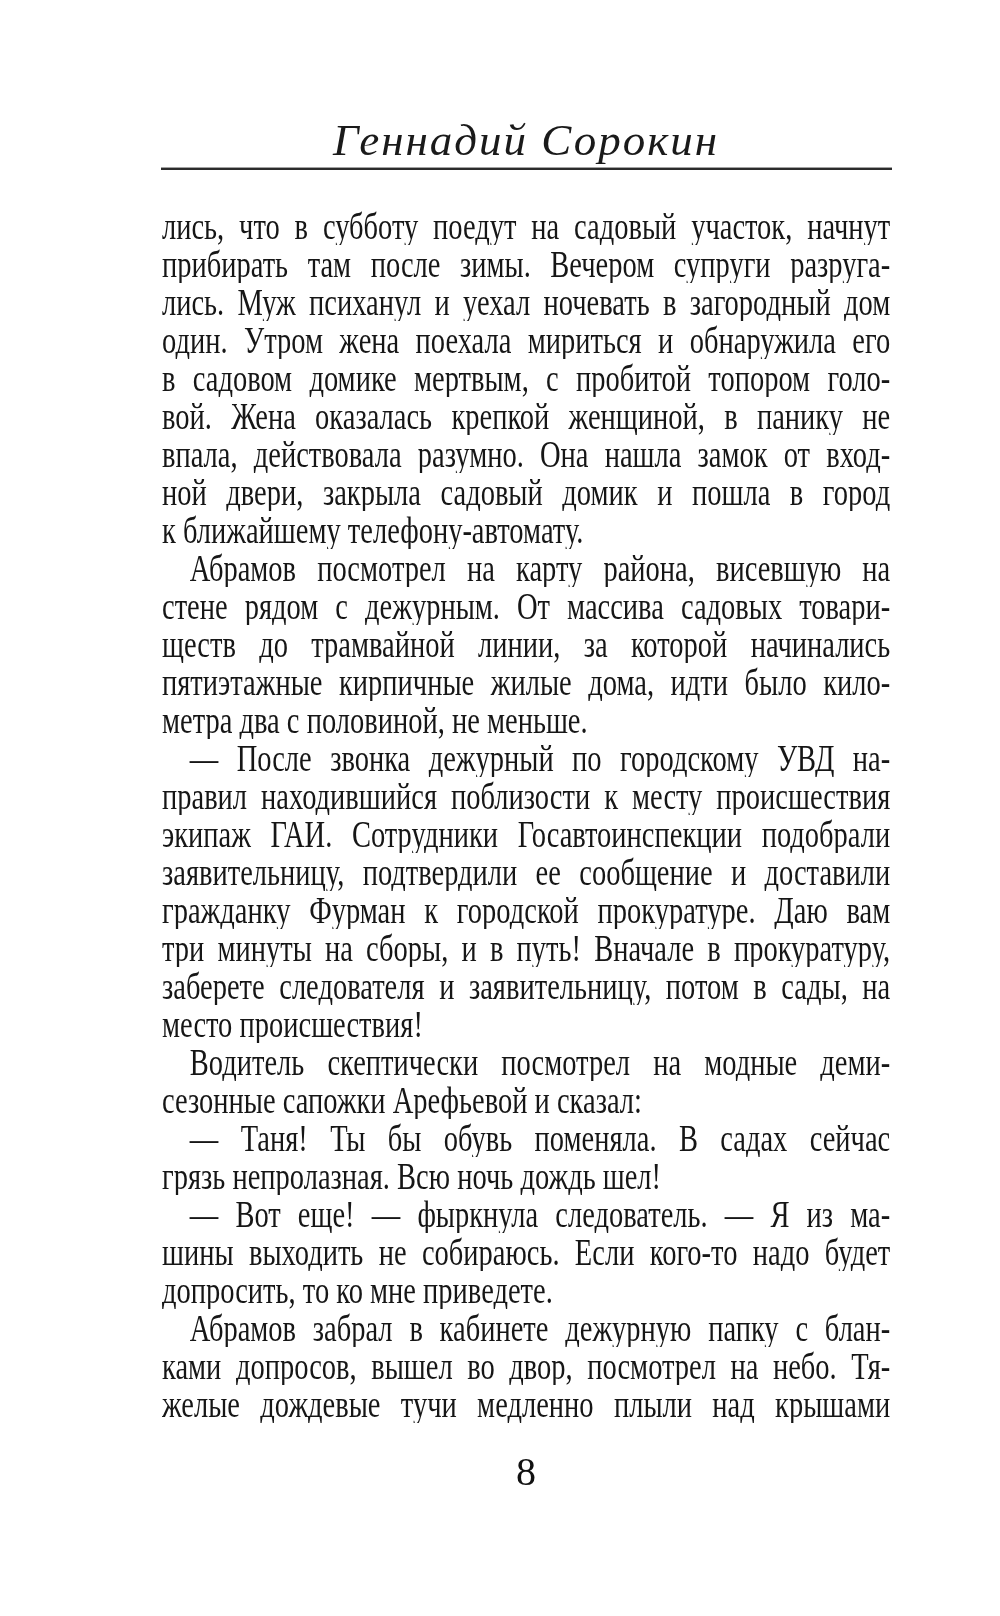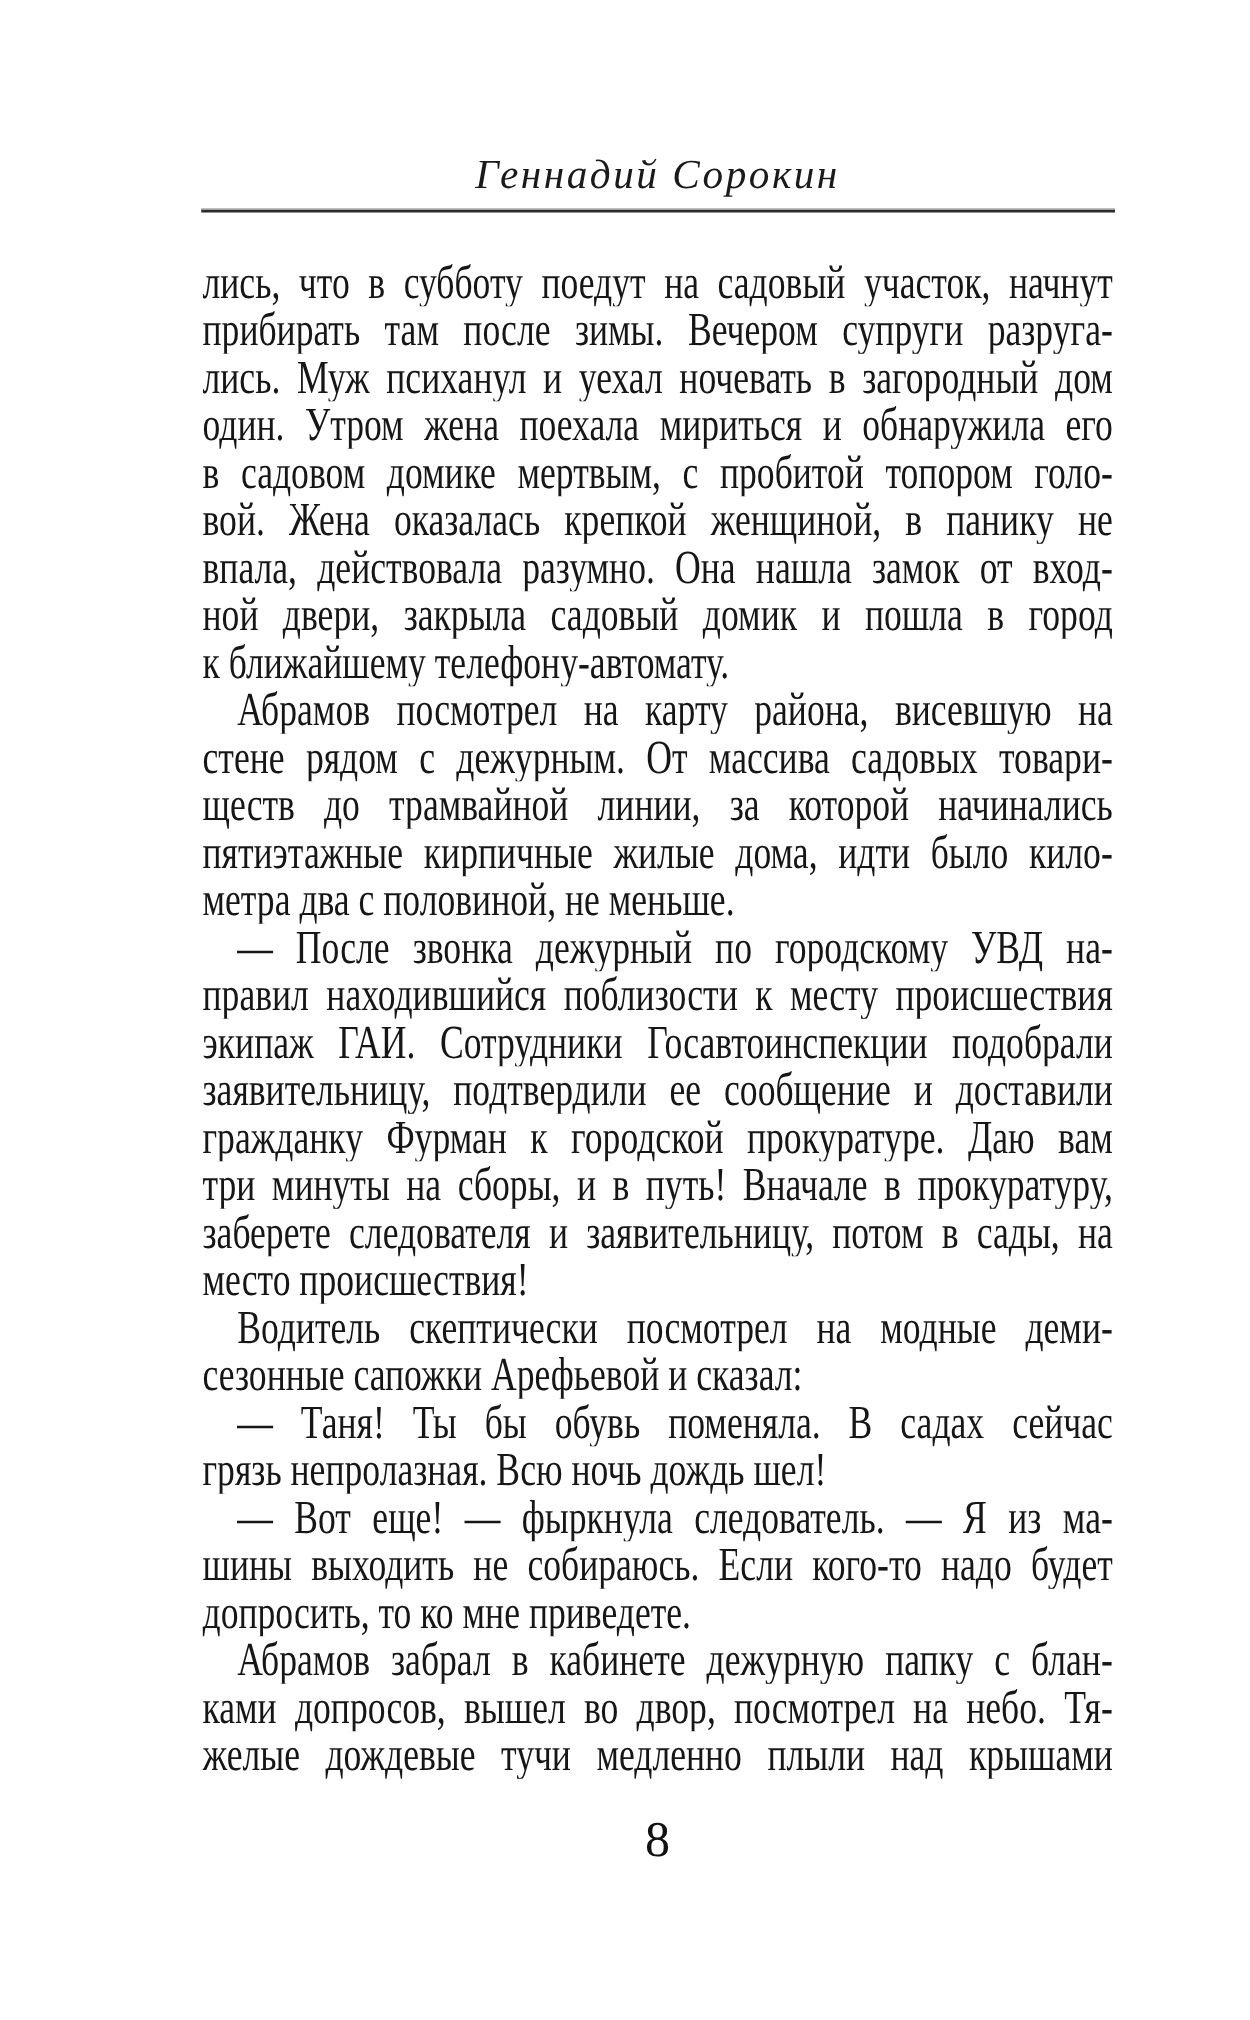--- a/index.html
+++ b/index.html
@@ -13,21 +13,21 @@
     color: #161616;
   }
   .author-header {
     position: absolute;
     top: 118px;
     left: 162px;
     width: 728px;
     text-align: center;
     font-style: italic;
     font-weight: 400;
-    font-size: 33px;
+    font-size: 45px;
     line-height: 44px;
     letter-spacing: 2px;
     color: #1a1a1a;
     white-space: nowrap;
   }
   .header-rule {
     position: absolute;
     top: 167px;
     left: 161px;
     width: 731px;

